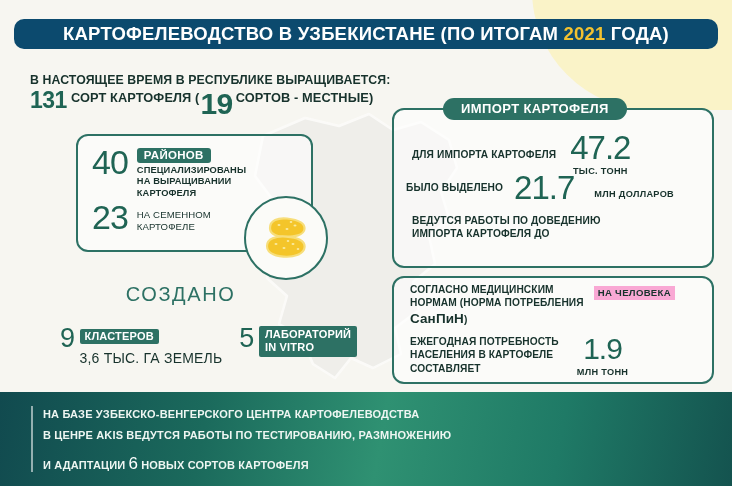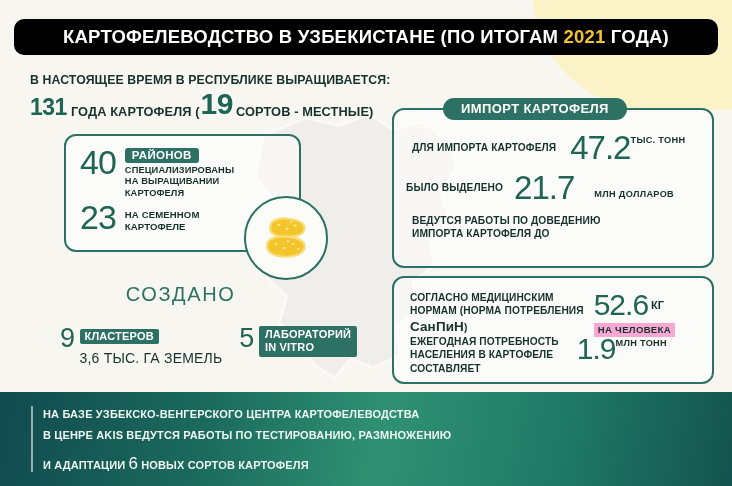--- a/index.html
+++ b/index.html
@@ -19,53 +19,53 @@
     z-index:0;
   }
   #bg-map{
     position:absolute;left:243px;top:96px;
     width:230px;height:300px;
     z-index:0;opacity:.55;
   }
   
   #title-bar{
     position:absolute;left:14px;top:19px;
-    width:704px;height:36px;
-    background:#000000;
+    width:704px;height:30px;
+    background:#0c4a6e;
     border-radius:10px;
     display:flex;align-items:center;justify-content:center;
     z-index:5;
   }
   #title-bar .t{
     color:#ffffff;font-size:18.5px;font-weight:bold;
     letter-spacing:.2px;white-space:nowrap;
   }
   #title-bar .yr{color:#f2c230;}
   
   #intro{
     position:absolute;left:30px;top:73px;z-index:5;
   }
   #intro .l1{
     color:#17322c;font-size:12.3px;font-weight:bold;letter-spacing:.1px;
   }
   #intro .l2{
-    margin-top:3px;display:flex;align-items:flex-end;
+    margin-top:3px;display:flex;align-items:flex-start;
     color:#17322c;font-size:12.8px;font-weight:bold;letter-spacing:.1px;
   }
   #intro .big{
     color:#1f6454;font-size:23px;font-weight:bold;
     line-height:.95;margin-right:4px;letter-spacing:-.5px;
   }
   #intro .big2{
     color:#1f6454;font-size:30px;font-weight:bold;
     line-height:.95;margin:0 3px 0 1px;letter-spacing:-.5px;
   }
   
   #districts-card{
-    position:absolute;left:64px;top:134px;
+    position:absolute;left:76px;top:134px;
     width:233px;height:114px;
     border:2.2px solid #2d7164;border-radius:12px;
     background:rgba(255,255,255,.55);
     z-index:3;
   }
   .dist-row{display:flex;align-items:flex-start;}
   #r40{position:absolute;left:14px;top:9px;}
   #r23{position:absolute;left:14px;top:64px;}
   .dnum{
     color:#1f6454;font-size:34px;font-weight:normal;
@@ -75,21 +75,21 @@
   .pill{
     display:inline-block;background:#2d7164;color:#ffffff;
     font-size:11.5px;font-weight:bold;letter-spacing:.3px;
     padding:1.5px 7px 2px 7px;border-radius:3px;
   }
   .dsub{
     color:#17322c;font-size:9.3px;font-weight:bold;
     line-height:1.22;margin-top:2px;letter-spacing:.1px;
   }
   .dsub2{
-    color:#17322c;font-size:9.6px;font-weight:bold;
+    color:#17322c;font-size:9.6px;font-weight:normal;
     line-height:1.3;margin-top:9px;letter-spacing:.1px;
   }
   
   #potato-badge{
     position:absolute;left:244px;top:196px;
     width:80px;height:80px;border-radius:50%;
     background:#fbfbf8;border:2.2px solid #2d7164;
     z-index:4;display:flex;align-items:center;justify-content:center;
   }
   
@@ -140,29 +140,29 @@
     line-height:1.3;letter-spacing:.1px;
   }
   .ibignum{
     color:#1f6454;font-size:33px;font-weight:normal;
     line-height:.95;letter-spacing:-1px;
   }
   .iunit{
     color:#17322c;font-size:9.2px;font-weight:bold;
     letter-spacing:.3px;
   }
-  .stackc{display:flex;align-items:flex-start;}
+  .stackc{display:flex;flex-direction:column;align-items:center;}
   
   #norm-card{
     position:absolute;left:392px;top:276px;
     width:318px;height:104px;
     border:2.2px solid #2d7164;border-radius:12px;
     background:rgba(255,255,255,.55);z-index:3;
   }
-  #nrow1{position:absolute;left:16px;top:13px;display:flex;align-items:flex-start;}
+  #nrow1{position:absolute;left:16px;top:5px;display:flex;align-items:flex-start;}
   #nrow2{position:absolute;left:16px;top:57px;display:flex;align-items:flex-start;}
   .nlabel{
     color:#17322c;font-size:10.2px;font-weight:bold;
     line-height:1.32;letter-spacing:.1px;
   }
   .sanpin{font-size:13.5px;}
   .nval{
     color:#1f6454;font-size:30px;font-weight:normal;
     line-height:.95;letter-spacing:-1px;
   }
@@ -209,21 +209,21 @@
 </svg>
 
 <div id="title-bar">
   <div class="t"><span>КАРТОФЕЛЕВОДСТВО В УЗБЕКИСТАНЕ (ПО ИТОГАМ </span><span class="yr">2021</span><span> ГОДА)</span></div>
 </div>
 
 <div id="intro">
   <div class="l1">В НАСТОЯЩЕЕ ВРЕМЯ В РЕСПУБЛИКЕ ВЫРАЩИВАЕТСЯ:</div>
   <div class="l2">
     <span class="big">131</span>
-    <span>ГОДА КАРТОФЕЛЯ (</span>
+    <span>СОРТ КАРТОФЕЛЯ (</span>
     <span class="big2">19</span>
     <span>СОРТОВ - МЕСТНЫЕ)</span>
   </div>
 </div>
 
 <div id="districts-card">
   <div class="dist-row" id="r40">
     <div class="dnum">40</div>
     <div class="dtxt">
       <span class="pill">РАЙОНОВ</span>
@@ -295,24 +295,20 @@
   <div class="irow" id="irow3">
     <span class="ilabel"><span>ВЕДУТСЯ РАБОТЫ ПО ДОВЕДЕНИЮ</span><br><span>ИМПОРТА КАРТОФЕЛЯ ДО</span></span>
   </div>
 </div>
 <div id="import-pill">ИМПОРТ КАРТОФЕЛЯ</div>
 
 <div id="norm-card">
   <div id="nrow1">
     <span class="nlabel"><span>СОГЛАСНО МЕДИЦИНСКИМ</span><br><span>НОРМАМ (НОРМА ПОТРЕБЛЕНИЯ</span><br><span class="sanpin">СанПиН</span><span>)</span></span>
     <span style="margin-left:10px;display:flex;flex-direction:column;align-items:flex-start;">
-      <span style="display:flex;align-items:center;">
-        <span class="nval">52.6</span>
-        <span class="nkg">КГ</span>
-      </span>
       <span id="per-person">НА ЧЕЛОВЕКА</span>
     </span>
   </div>
   <div id="nrow2">
     <span class="nlabel"><span>ЕЖЕГОДНАЯ ПОТРЕБНОСТЬ</span><br><span>НАСЕЛЕНИЯ В КАРТОФЕЛЕ</span><br><span>СОСТАВЛЯЕТ</span></span>
     <span class="stackc" style="margin-left:18px;">
       <span class="nval">1.9</span>
       <span class="iunit" style="margin-top:3px;">МЛН ТОНН</span>
     </span>
   </div>

